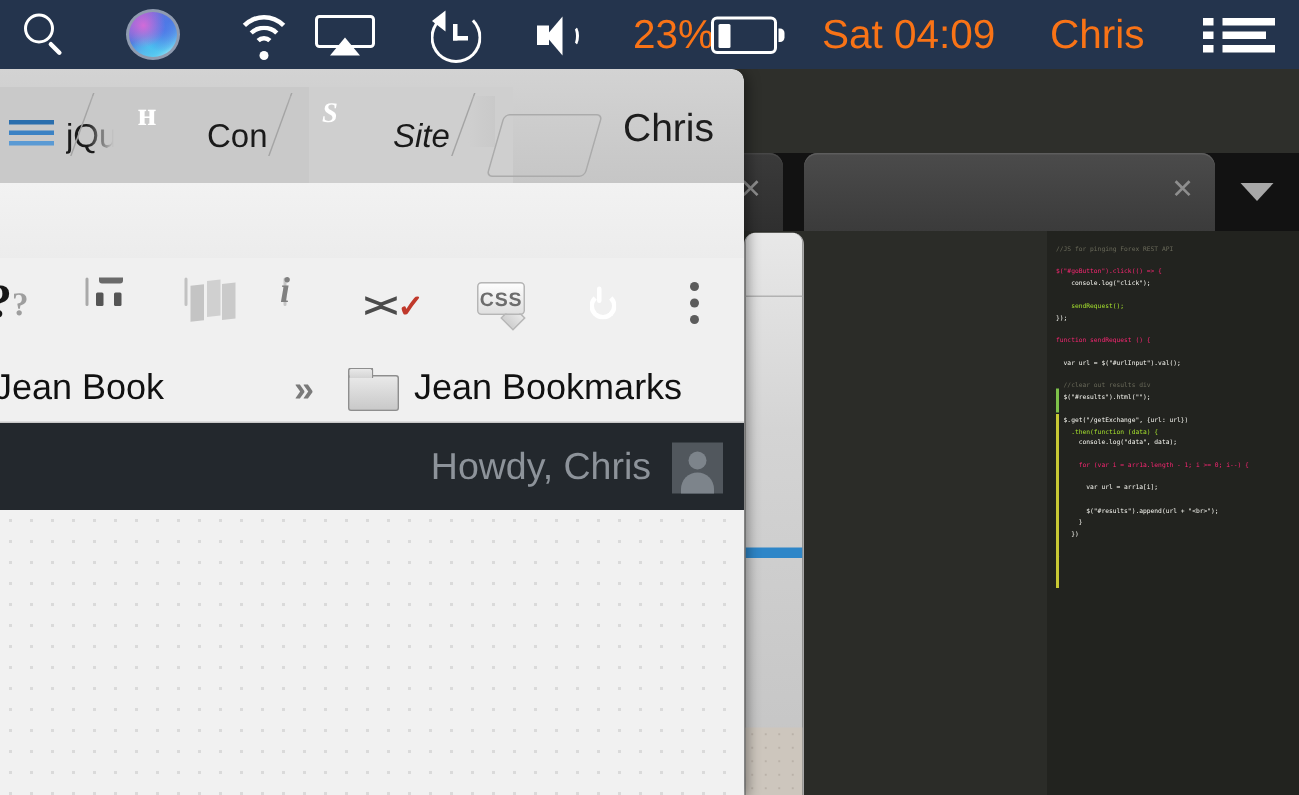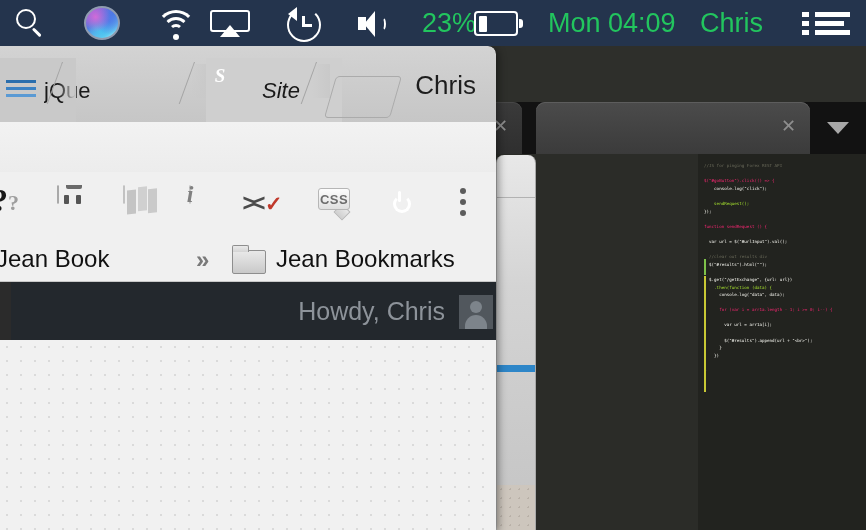--- a/index.html
+++ b/index.html
@@ -310,21 +310,21 @@
   .bm-folder-icon::before {
     content:""; position:absolute; left:-1px; top:-6px;
     width:15px; height:6px;
     background:linear-gradient(#e9e9e9,#d4d4d4);
     border:1px solid #8e8e8e; border-bottom:none;
     border-radius:2px 2px 0 0;
   }
 
   
   .admin-bar {
-    position:absolute; left:11px; top:236px; width:496px; height:58px;
+    position:absolute; left:0; top:236px; width:496px; height:58px;
     background:#23282d;
   }
   .howdy {
     position:absolute; right:62px; top:15px;
     font-size:25px; color:#8d939a;
   }
   .avatar {
     position:absolute; right:14px; top:13px; width:34px; height:34px;
     background:#51575d;
     position:absolute; overflow:hidden;
@@ -380,21 +380,21 @@
   }
 
   
   .menubar {
     position:absolute; left:0; top:0; width:866px; height:46px;
     background:#24344d;
     color:#fff;
   }
   .mb-item { position:absolute; top:0; height:46px; }
   .mb-text {
-    font-size:27px; color:#22c55e; line-height:46px;
+    font-size:27px; color:#f97316; line-height:46px;
     font-family:"Liberation Sans", sans-serif;
     white-space:nowrap;
   }
 
   
   .mb-search { position:absolute; left:14px; top:8px; width:32px; height:32px; }
   .mb-search .ring {
     position:absolute; left:2px; top:1px; width:20px; height:20px;
     border:2.6px solid #fff; border-radius:50%;
   }
@@ -576,20 +576,25 @@
     <div class="browser-tabstrip">
 
       <div class="b-tab" style="left:-60px; width:136px;">
         <div class="tab-shape"></div>
         <span class="tab-favicon fav-jquery" style="left:66px;"></span>
         <span class="tab-title" style="left:104px;">jQue</span>
       </div>
       <span class="tab-sep" style="left:62px;"></span>
       <span class="fade-right" style="left:58px;"></span>
 
+      <div class="b-tab" style="left:76px; width:136px;">
+        <div class="tab-shape"></div>
+        <span class="tab-favicon fav-heroku" style="left:22px;"></span>
+        <span class="tab-title" style="left:62px;">Con</span>
+      </div>
       <span class="tab-sep" style="left:194px;"></span>
       <span class="fade-right" style="left:190px;"></span>
 
       <div class="b-tab active" style="left:206px; width:136px;font-style:italic;">
         <div class="tab-shape"></div>
         <span class="tab-favicon fav-sitepoint" style="left:14px;"></span>
         <span class="tab-title" style="left:56px;">Site</span>
       </div>
       <span class="tab-sep" style="left:316px;"></span>
       <span class="fade-right" style="left:312px;"></span>
@@ -683,21 +688,21 @@
     </span>
 
     <span class="mb-item mb-battpct mb-text">23%</span>
 
     <span class="mb-batt">
       <span class="shell"></span>
       <span class="fill" id="battery-fill" style="width: 8.1px;"></span>
       <span class="nub"></span>
     </span>
 
-    <span class="mb-item mb-text" style="left:548px;">Mon 04:09</span>
+    <span class="mb-item mb-text" style="left:548px;">Sat 04:09</span>
 
     <span class="mb-item mb-text" style="left:700px;">Chris</span>
 
     <span class="mb-list">
       <span class="b l1"></span>
       <span class="r l1" style="left:13px; width:35px;"></span>
       <span class="b l2"></span>
       <span class="r l2" style="left:13px; width:29px;"></span>
       <span class="b l3"></span>
       <span class="r l3" style="left:13px; width:35px;"></span>

